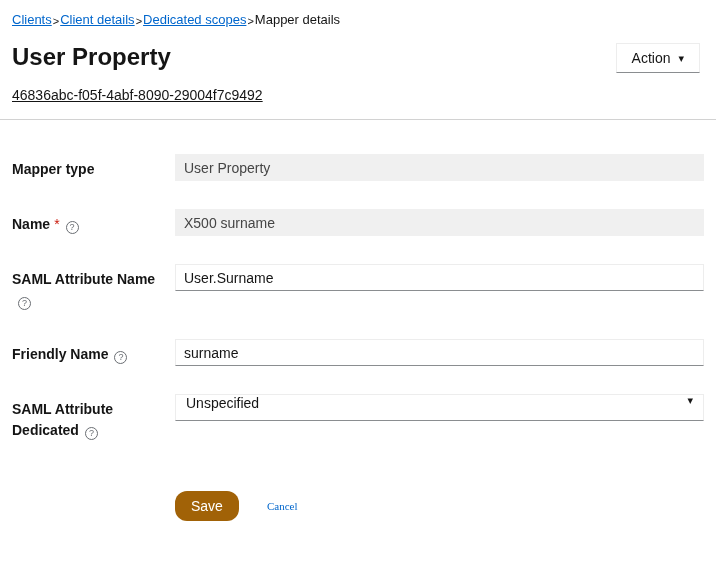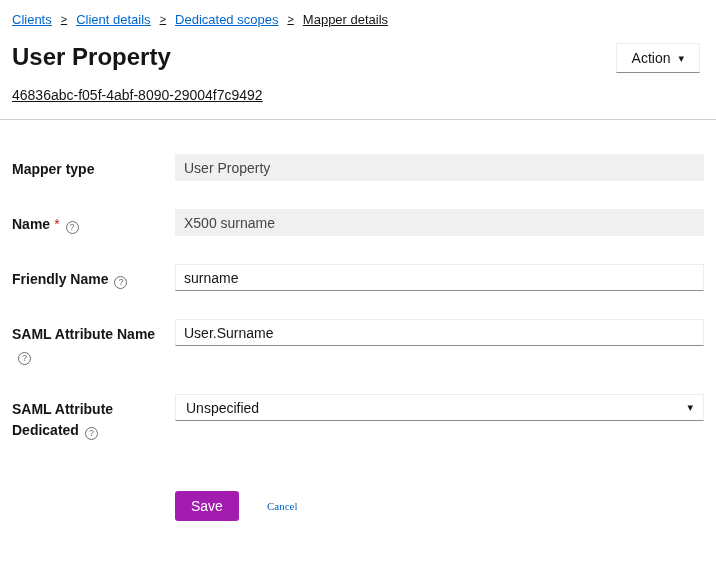--- a/index.html
+++ b/index.html
@@ -6,24 +6,23 @@
   html, body {
     width: 716px; height: 578px;
     background: #ffffff;
     font-family: "Liberation Sans", sans-serif;
     color: #151515;
     overflow: hidden;
   }
 
   
   .breadcrumb {
-    display: flex; gap: 9px;
+    display: flex; align-items: center; gap: 1px;
     padding: 12px 16px 10px 12px;
     font-size: 13px;
-    text-decoration: underline;
   }
   .breadcrumb a { color: #0066cc; text-decoration: underline; cursor: pointer; }
   .breadcrumb .sep { color: #151515; font-size: 11px; position: relative; top: 1px; }
   .breadcrumb .current { color: #151515; }
 
   
   .header-row {
     display: flex; justify-content: space-between; align-items: flex-start;
     padding: 6px 16px 0 12px;
   }
@@ -67,38 +66,38 @@
     border: 1px solid #ededed; border-bottom-color: #8a8d90;
     outline: none;
   }
   input.text-input[readonly] {
     background: #f0f0f0;
     border-color: #f0f0f0;
     color: #454545;
   }
   .select-input {
     flex: 1; height: 27px;
-    display: flex; align-items: center; justify-content: space-between;
+    display: flex; align-items: flex-start; justify-content: space-between;
     padding: 0 10px;
     font-size: 14px; color: #151515;
     background: #ffffff;
     border: 1px solid #ededed; border-bottom-color: #8a8d90;
     cursor: pointer;
   }
   .select-caret { font-size: 11px; color: #151515; line-height: 1; }
 
   
   .button-row {
     display: flex; align-items: center; gap: 28px;
     margin: 50px 0 0 163px;
     padding-bottom: 20px;
   }
   .save-btn {
-    background: #a21caf; color: #ffffff;
-    border: none; border-radius: 3px;
+    background: #a16207; color: #ffffff;
+    border: none; border-radius: 12px;
     font-size: 14px; font-family: inherit;
     padding: 7px 16px;
     cursor: pointer;
   }
   .cancel-btn {
     background: transparent; border: none;
     color: #0066cc; font-size: 11px; font-family: Liberation Serif, serif;
     cursor: pointer;
   }
 </style>
@@ -139,30 +138,30 @@
   <div class="form-row">
     <div class="form-label">
       <span>Name</span><span class="required">*</span><span class="help-icon">?</span>
     </div>
     <input class="text-input" readonly="" value="X500 surname" style="">
   </div>
 
 
   <div class="form-row">
     <div class="form-label">
-      <span>Friendly Name</span><span class="help-icon">?</span>
+      <span>SAML Attribute Name</span><span class="help-icon">?</span>
     </div>
-    <input class="text-input" value="surname" style="">
+    <input class="text-input" value="User.Surname" style="">
   </div>
 
   <div class="form-row">
     <div class="form-label">
-      <span>SAML Attribute Name</span><span class="help-icon">?</span>
+      <span>Friendly Name</span><span class="help-icon">?</span>
     </div>
-    <input class="text-input" value="User.Surname" style="">
+    <input class="text-input" value="surname" style="">
   </div>
 
   <div class="form-row">
     <div class="form-label">
       <span>SAML Attribute Dedicated</span><span class="help-icon">?</span>
     </div>
     <div class="select-input">
       <span>Unspecified</span>
       <span class="select-caret">▾</span>
     </div>

